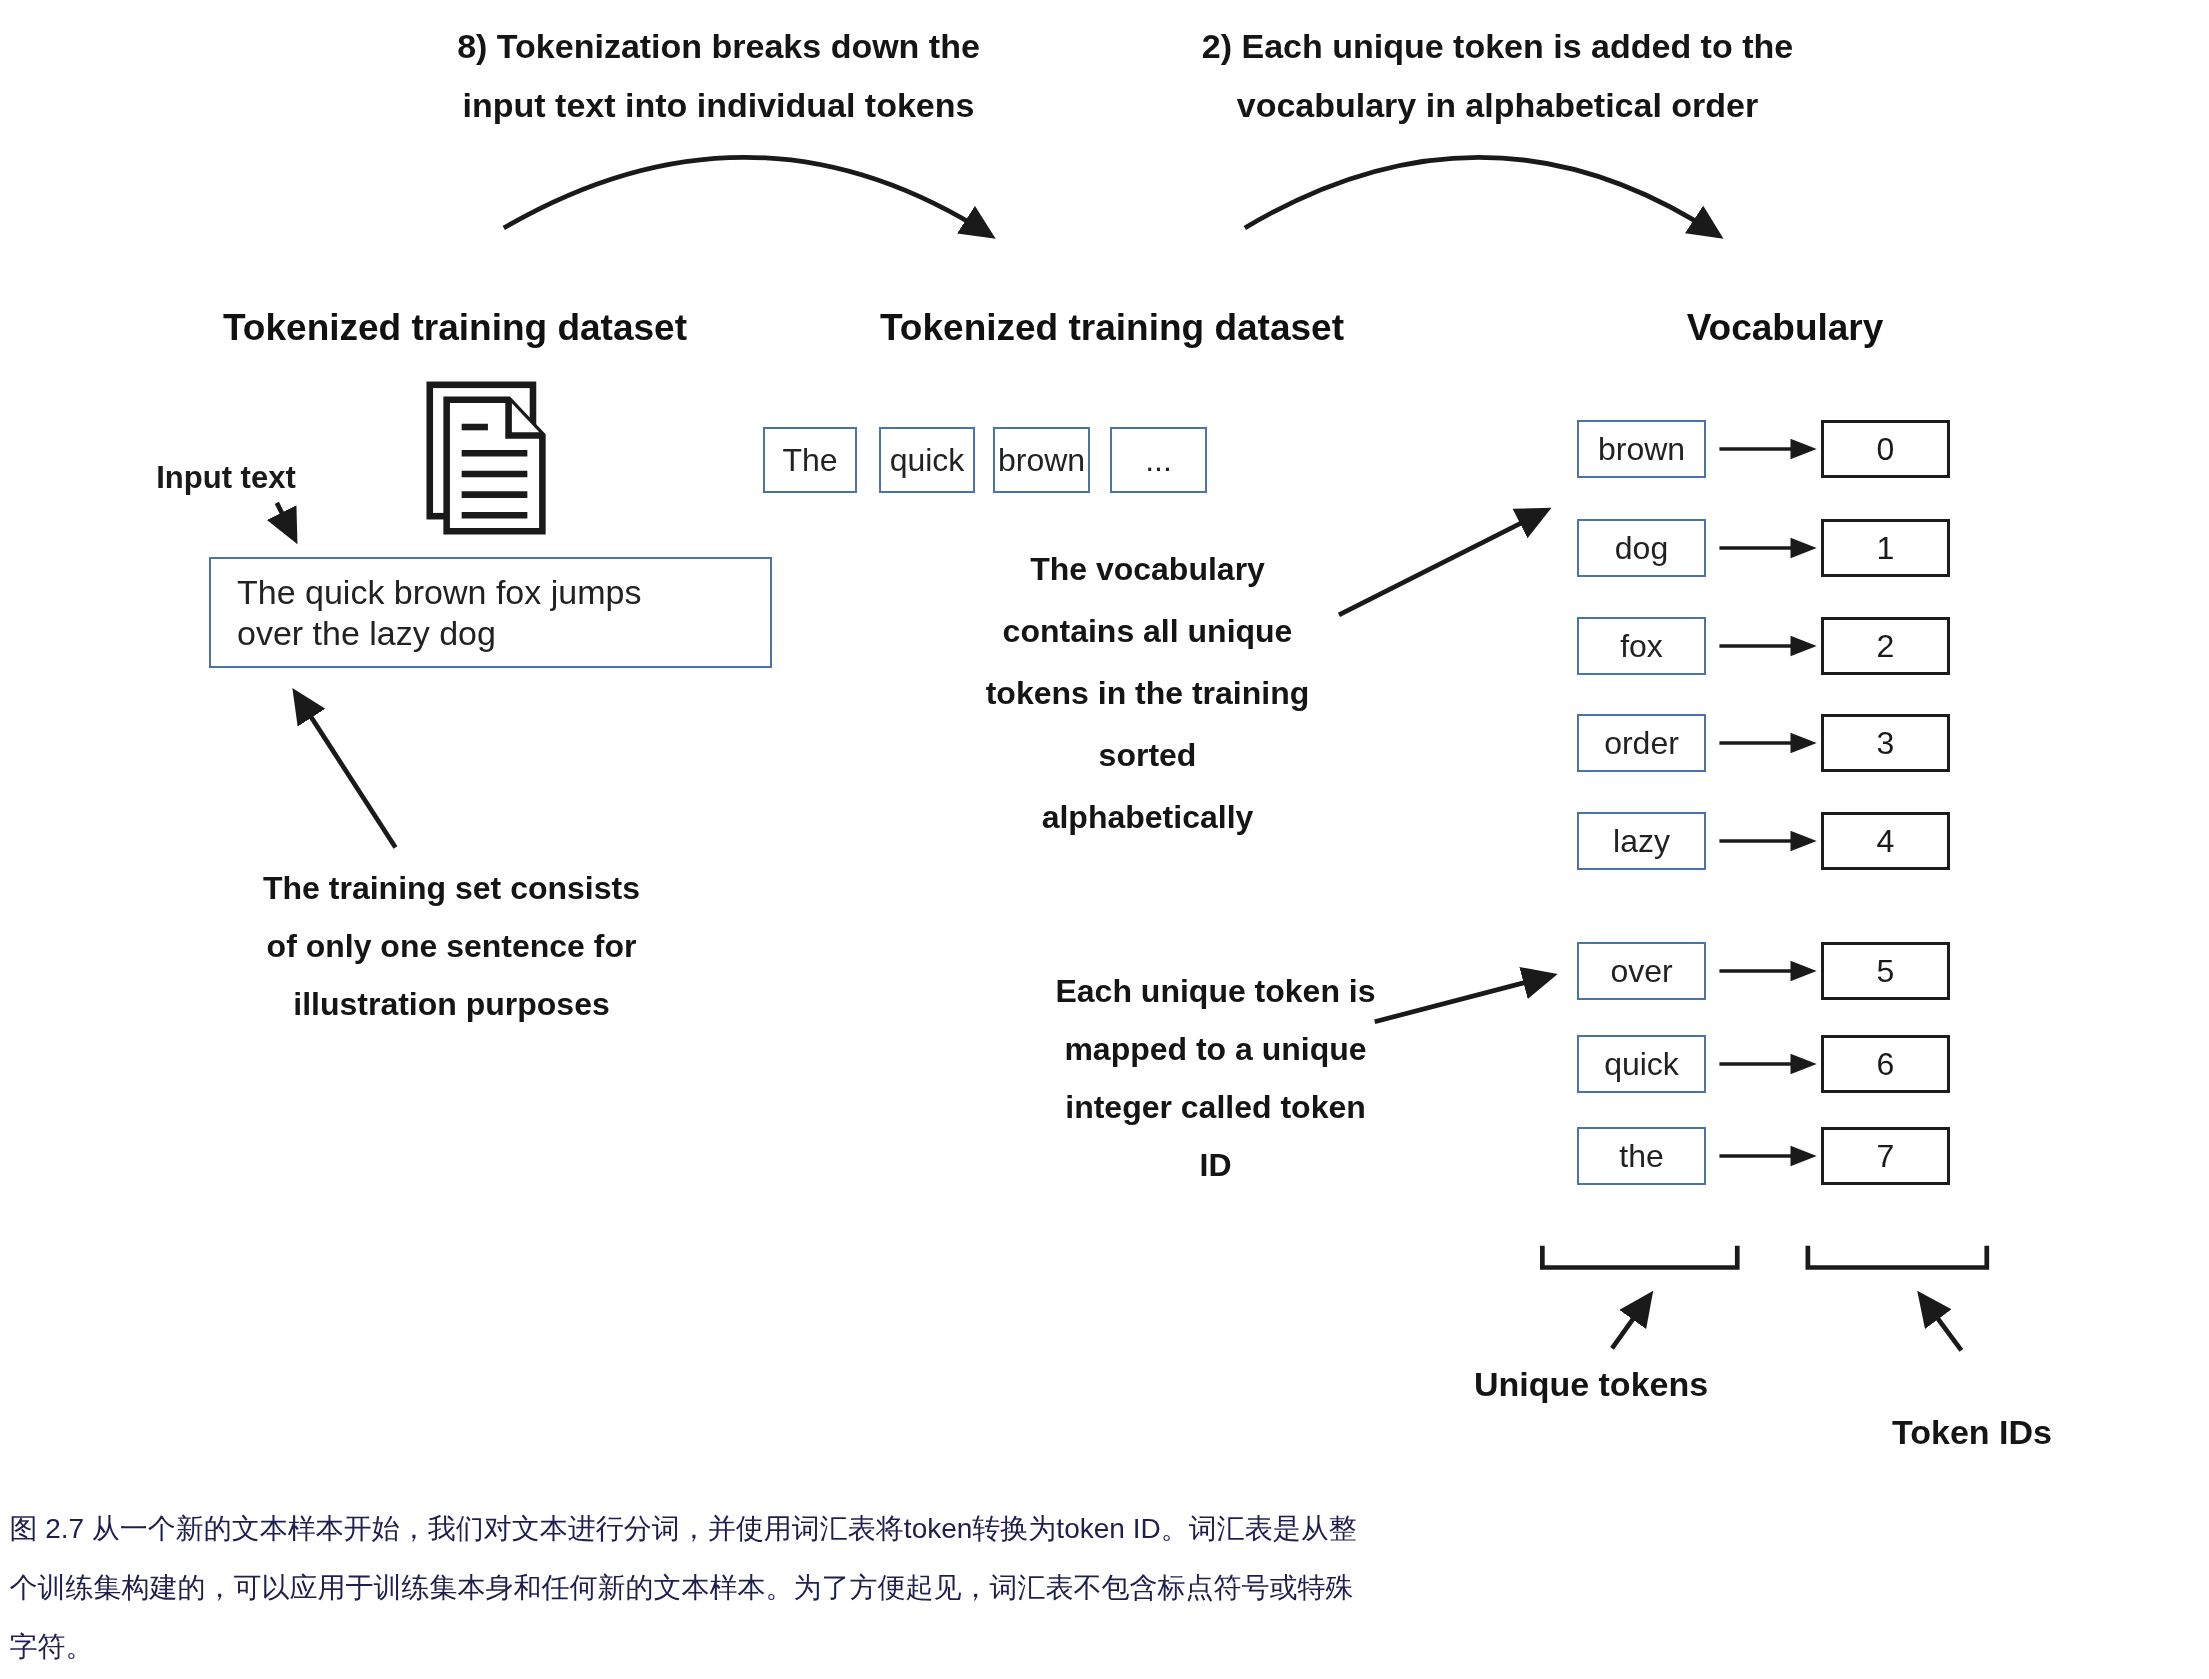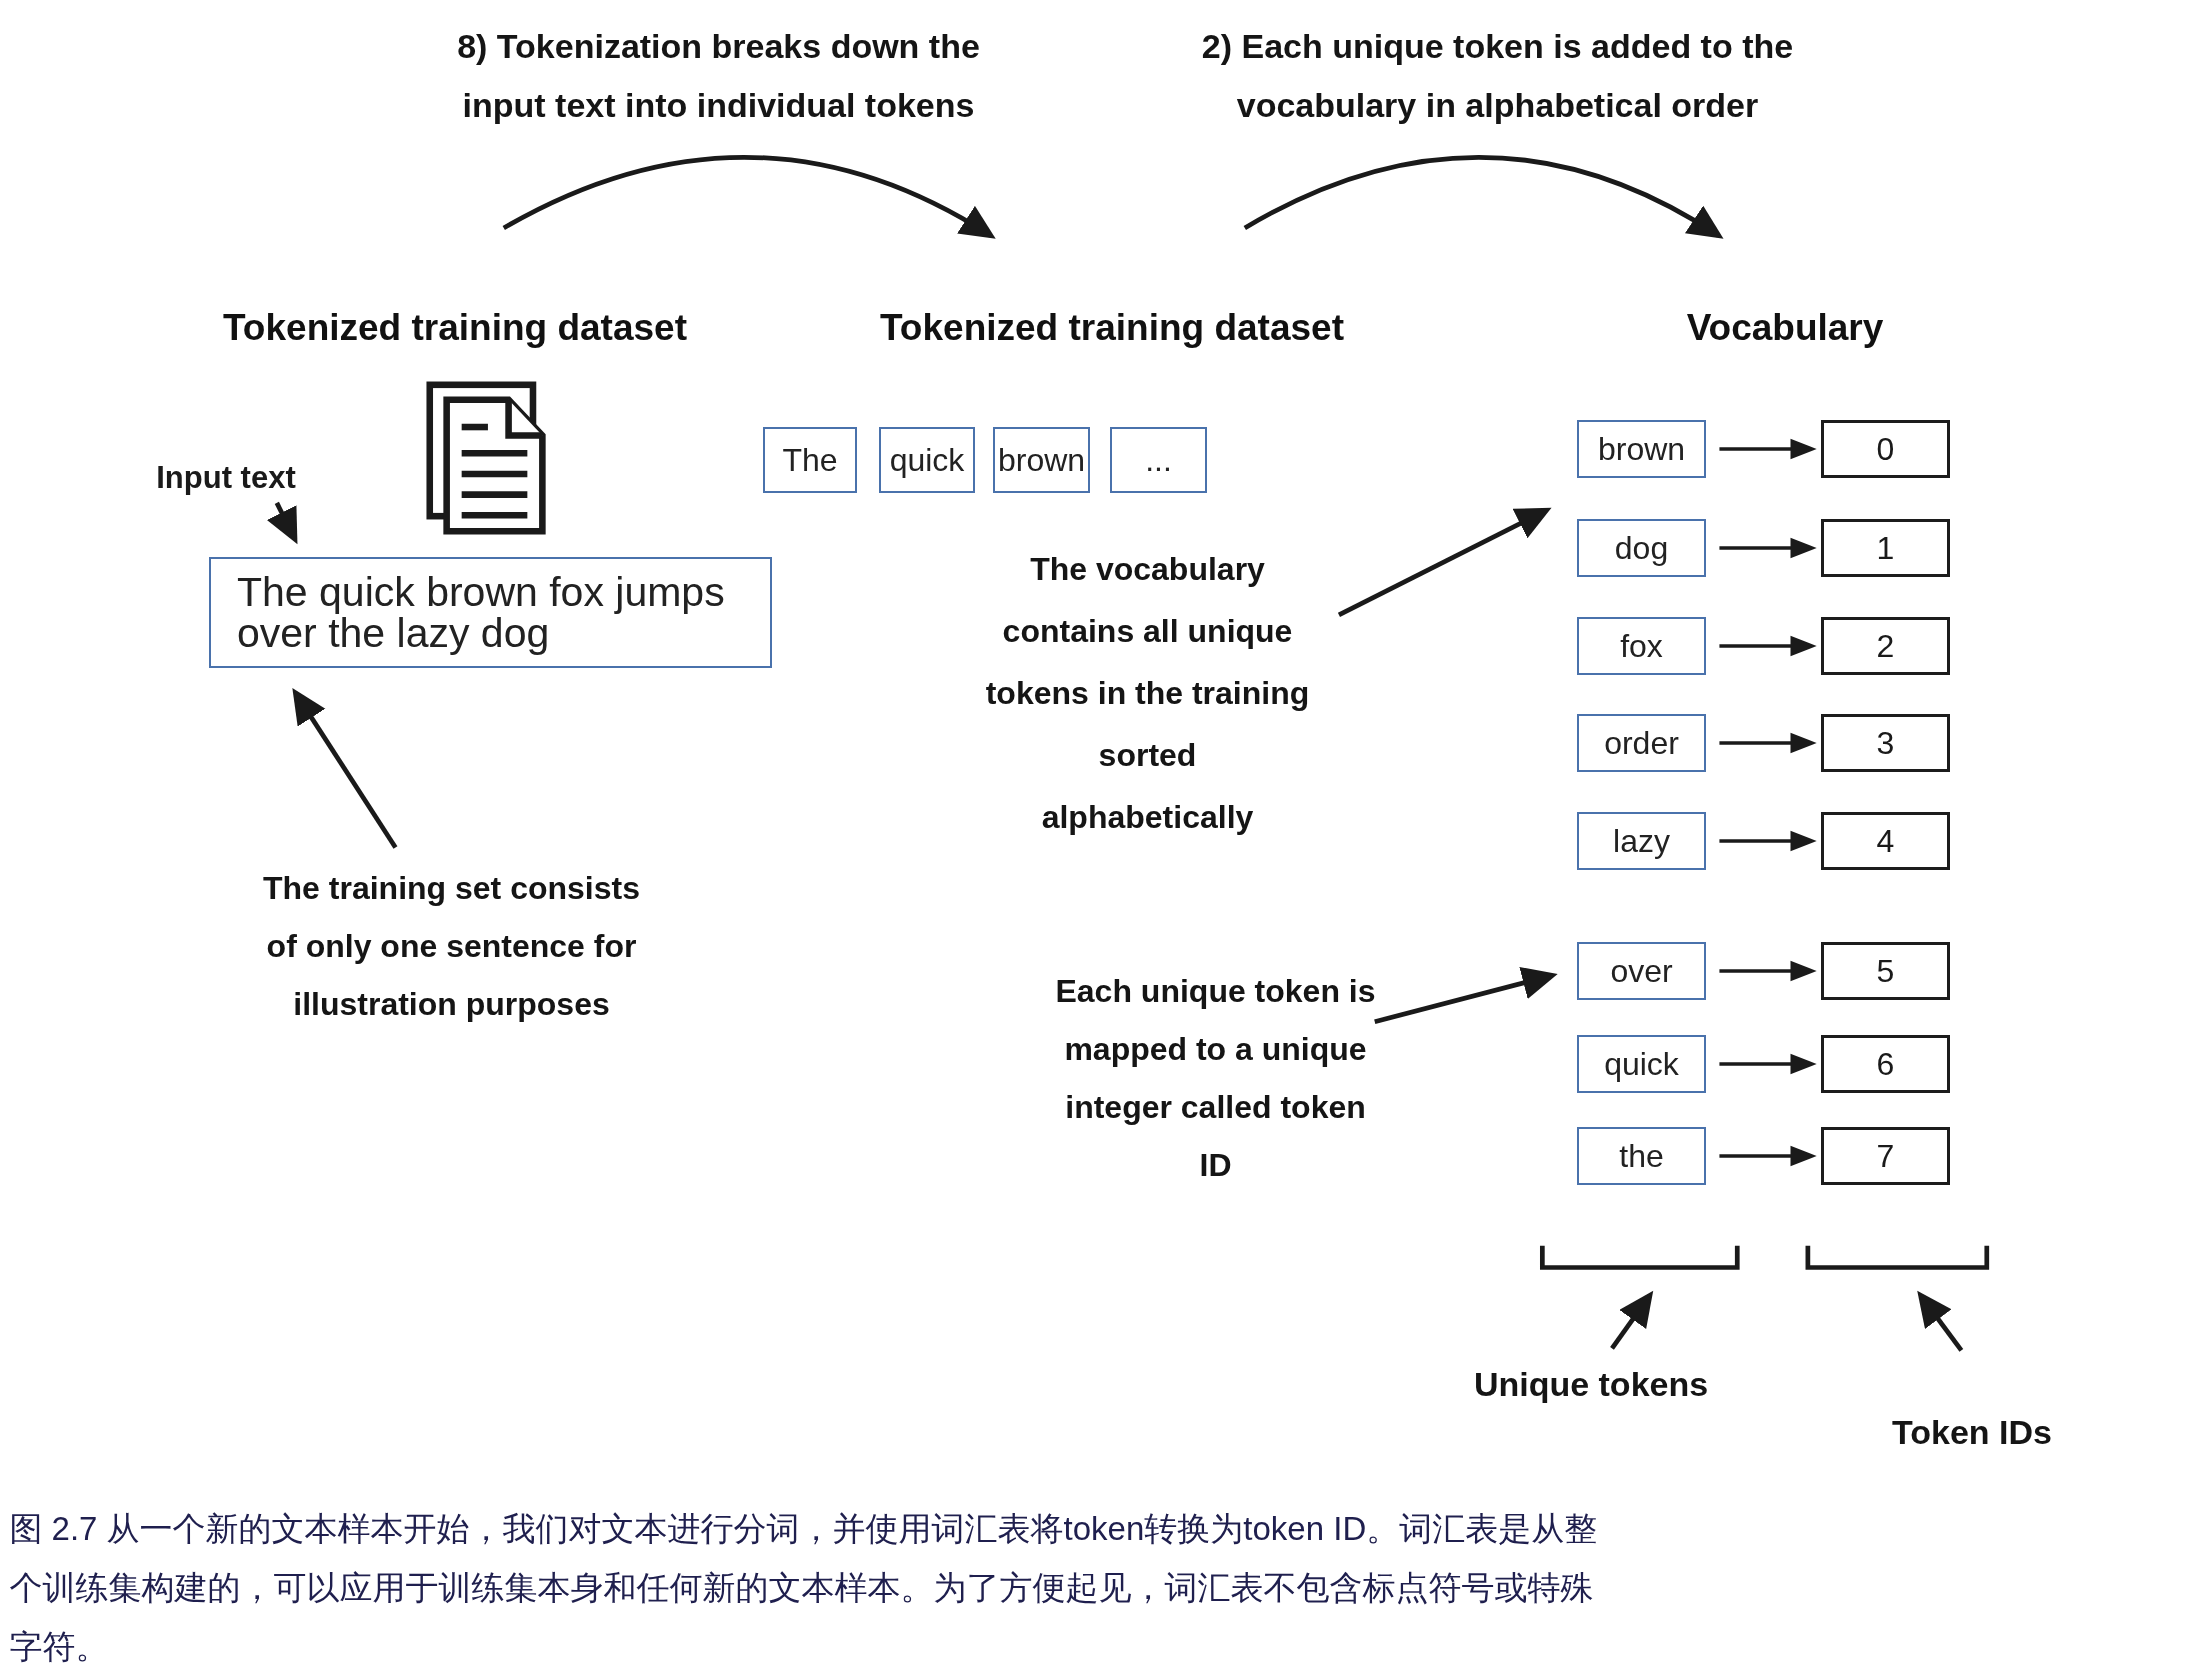--- a/index.html
+++ b/index.html
@@ -14,39 +14,39 @@
   .col-header{font-weight:700;font-size:37px;text-align:center;white-space:nowrap;color:#111;}
   .small-note{font-size:32px;line-height:58px;}
   .vocab-note{font-size:32px;line-height:62px;}
   .plain-box{
     background:#fff;border:2.8px solid #4a72ac;box-sizing:border-box;
     display:flex;align-items:center;justify-content:center;
     font-size:32px;color:#222;
   }
   .input-box{
     background:#fff;border:2.8px solid #4a72ac;box-sizing:border-box;
-    font-size:41px;line-height:41px;color:#222;
+    font-size:34px;line-height:41px;color:#222;
     padding:13px 0 0 26px;
   }
   .vrow{position:absolute;left:1577px;width:373px;height:58px;}
   .vrow .tok{
     position:absolute;left:0;top:0;width:129px;height:58px;
     background:#fff;border:2.8px solid #4a72ac;box-sizing:border-box;
     display:flex;align-items:center;justify-content:center;font-size:32px;color:#222;
   }
   .vrow .map-arrow{position:absolute;left:140px;top:0;width:104px;height:58px;}
   .vrow .idb{
     position:absolute;left:244px;top:0;width:129px;height:58px;
     background:#fff;border:3.8px solid #1c1c1c;box-sizing:border-box;
     display:flex;align-items:center;justify-content:center;font-size:32px;color:#1a1a1a;
   }
   .label-bold{font-weight:700;font-size:34px;text-align:center;white-space:nowrap;color:#151515;}
   #caption{
     position:absolute;left:9.4px;top:1499px;width:2194px;
-    font-size:33px;line-height:59px;color:#1f1f4e;
+    font-size:28px;line-height:59px;color:#1f1f4e;
     font-family:"Liberation Sans", sans-serif;
   }
   svg{display:block;}
 </style>
 </head>
 <body>
 
 <div id="canvas">
 
   <div class="abs note step-note" style="left:417px;top:17px;width:603px;">

